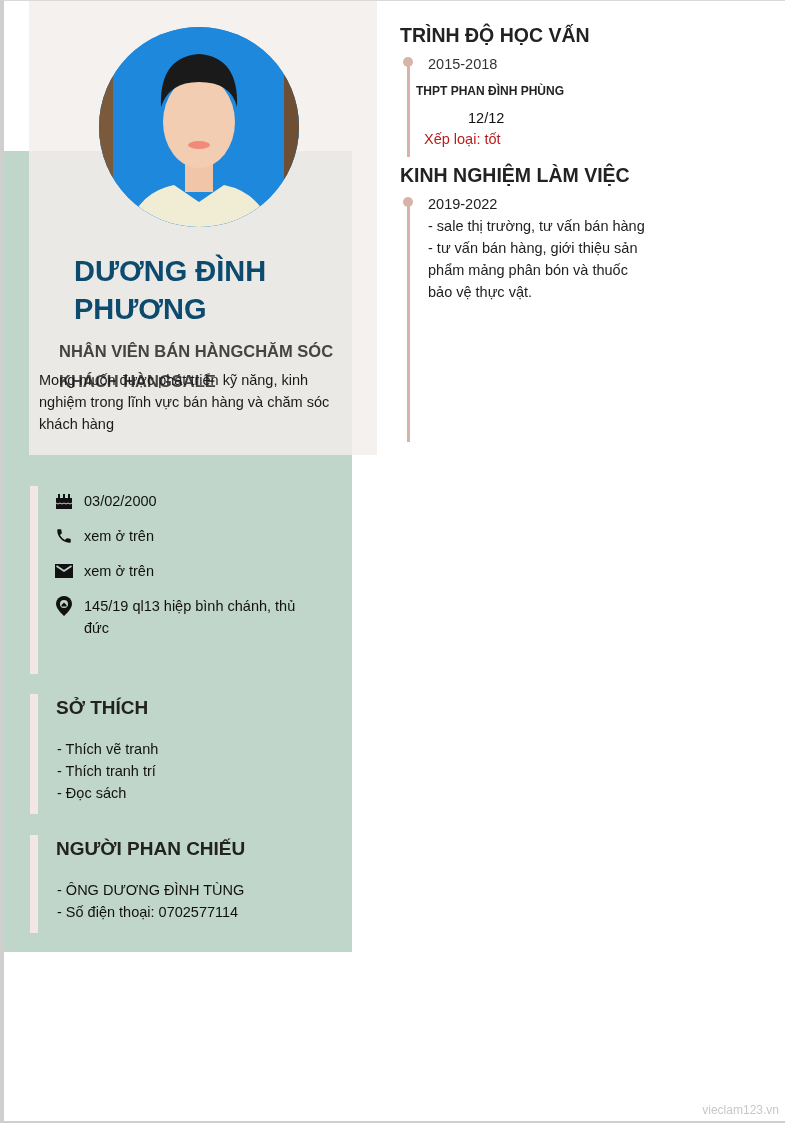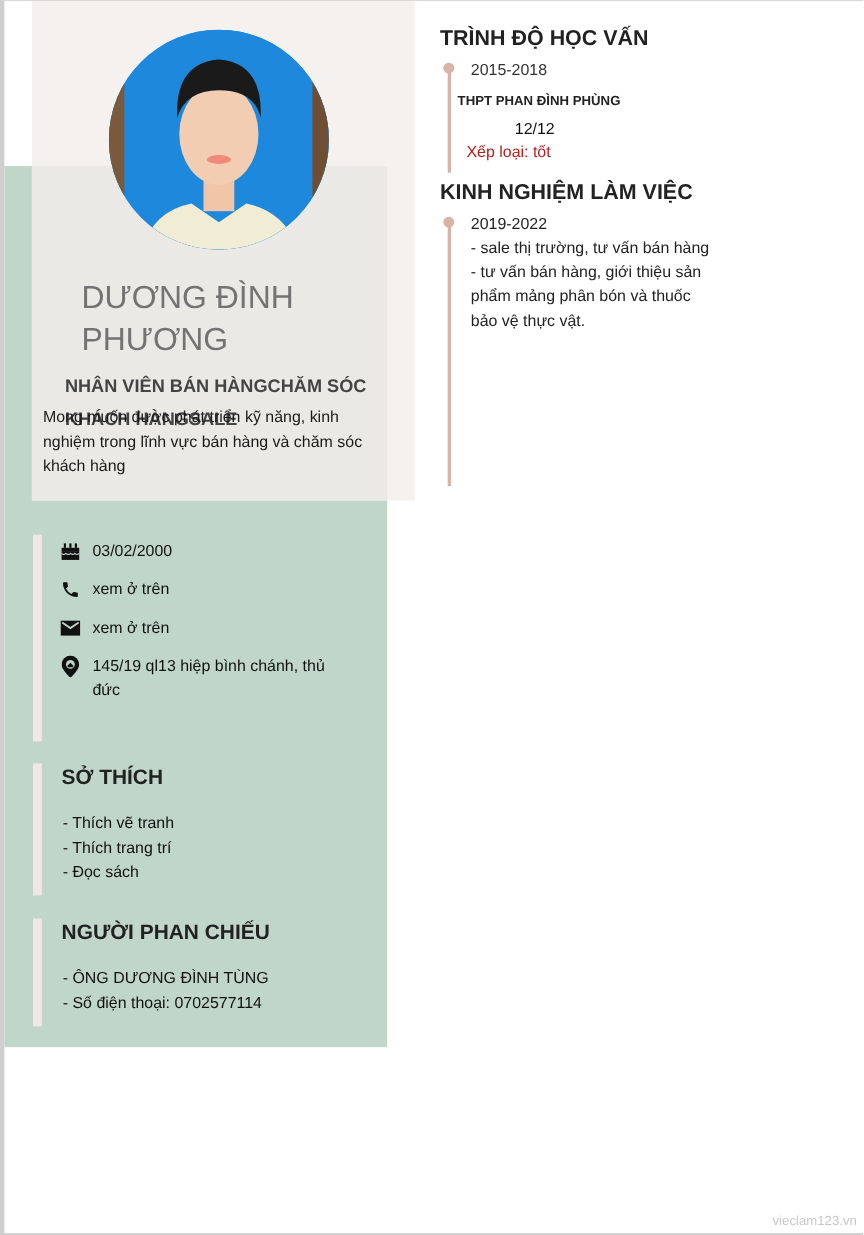--- a/index.html
+++ b/index.html
@@ -2,21 +2,21 @@
 <html><head>
 <meta charset="utf-8">
 <style>
   html, body { margin:0; padding:0; }
   body { width:785px; height:1123px; position:relative; background:#ffffff; overflow:hidden; font-family:"Liberation Sans", sans-serif; color:#111; }
   .page-frame { position:absolute; left:0; top:0; width:785px; height:1123px; box-sizing:border-box; border-left:4px solid #cfcfcf; border-top:1px solid #d9d9d9; border-bottom:2px solid #cfcfcf; }
   .green-col { position:absolute; left:4px; top:151px; width:348px; height:801px; background:#c0d6ca; }
   .pink-panel { position:absolute; left:29px; top:1px; width:348px; height:454px; background:#f5f1ef; }
   .grey-panel { position:absolute; left:29px; top:151px; width:323px; height:304px; background:#eae9e6; }
   .avatar { position:absolute; left:99px; top:27px; width:200px; height:200px; border-radius:50%; overflow:hidden; background:#1e87d9; }
-  .name { position:absolute; left:74px; top:252px; width:260px; font-size:29px; font-weight:normal; line-height:38px; color:#737373; }
+  .name { position:absolute; left:74px; top:252px; width:260px; font-size:29px; font-weight:bold; line-height:38px; color:#0c4a6e; }
   .job-title { position:absolute; left:59px; top:336px; width:285px; font-size:16.5px; font-weight:bold; color:#444; line-height:30px; }
   .summary { position:absolute; left:39px; top:369px; width:300px; font-size:14.5px; line-height:22px; color:#1a1a1a; }
   .bar { position:absolute; left:30px; width:8px; background:#f2e7e4; }
   .contact { position:absolute; left:54px; top:490px; width:260px; }
   .contact-row { display:flex; align-items:flex-start; margin-bottom:13px; font-size:14.5px; line-height:22px; }
   .contact-row .ic { width:20px; height:22px; margin-right:10px; display:flex; align-items:center; justify-content:center; flex-shrink:0; }
   .sec-title { position:absolute; left:56px; font-size:19px; font-weight:bold; color:#222; }
   .sec-list { position:absolute; left:57px; font-size:14.5px; line-height:22px; color:#111; }
   .r-title { position:absolute; left:400px; font-size:19.5px; font-weight:bold; color:#222; }
   .tl-line { position:absolute; left:407px; width:3px; background:#d7b3a8; }
@@ -90,21 +90,21 @@
         </svg>
     </span>
     <span>145/19 ql13 hiệp bình chánh, thủ đức</span>
   </div>
 </div>
 
 <div class="bar" style="top:694px;height:120px;"></div>
 <div class="sec-title" style="top:697px;">SỞ THÍCH</div>
 <div class="sec-list" style="top:738px;">
   <div>- Thích vẽ tranh</div>
-  <div>- Thích trang trí</div>
+  <div>- Thích tranh trí</div>
   <div>- Đọc sách</div>
 </div>
 
 <div class="bar" style="top:835px;height:98px;"></div>
 <div class="sec-title" style="top:838px;">NGƯỜI PHAN CHIẾU</div>
 <div class="sec-list" style="top:879px;">
   <div>- ÔNG DƯƠNG ĐÌNH TÙNG</div>
   <div>- Số điện thoại: 0702577114</div>
 </div>
 

